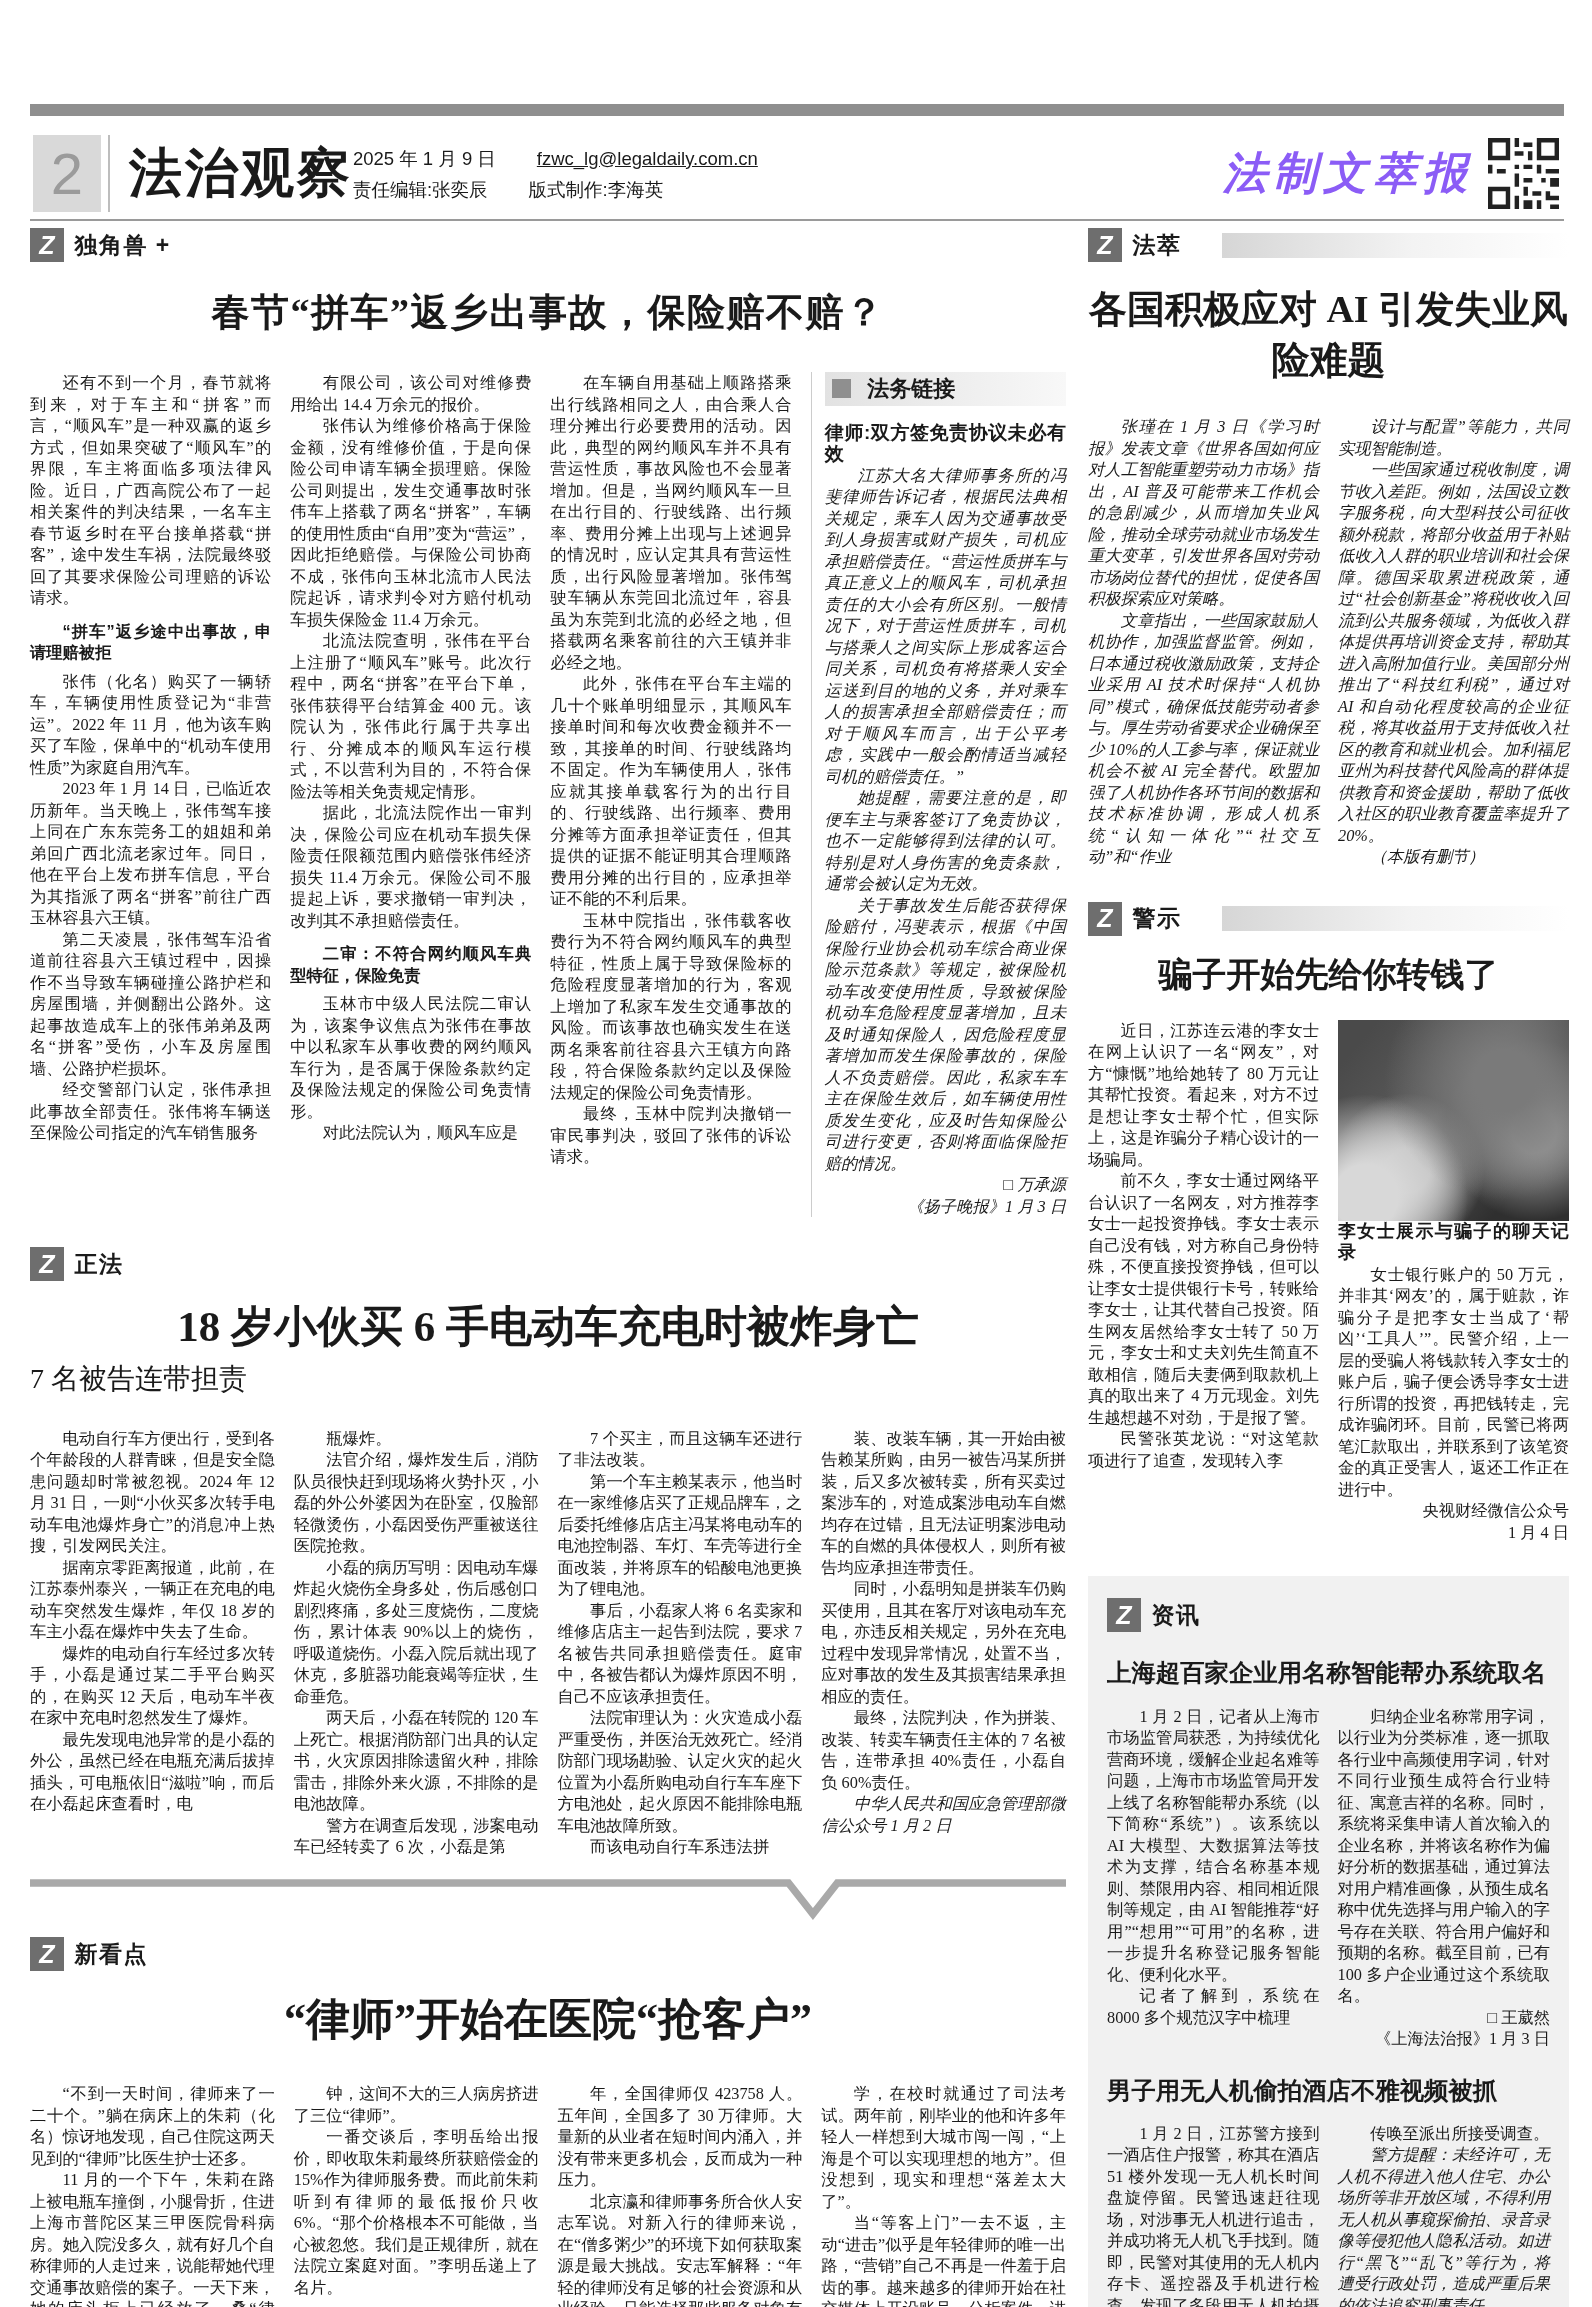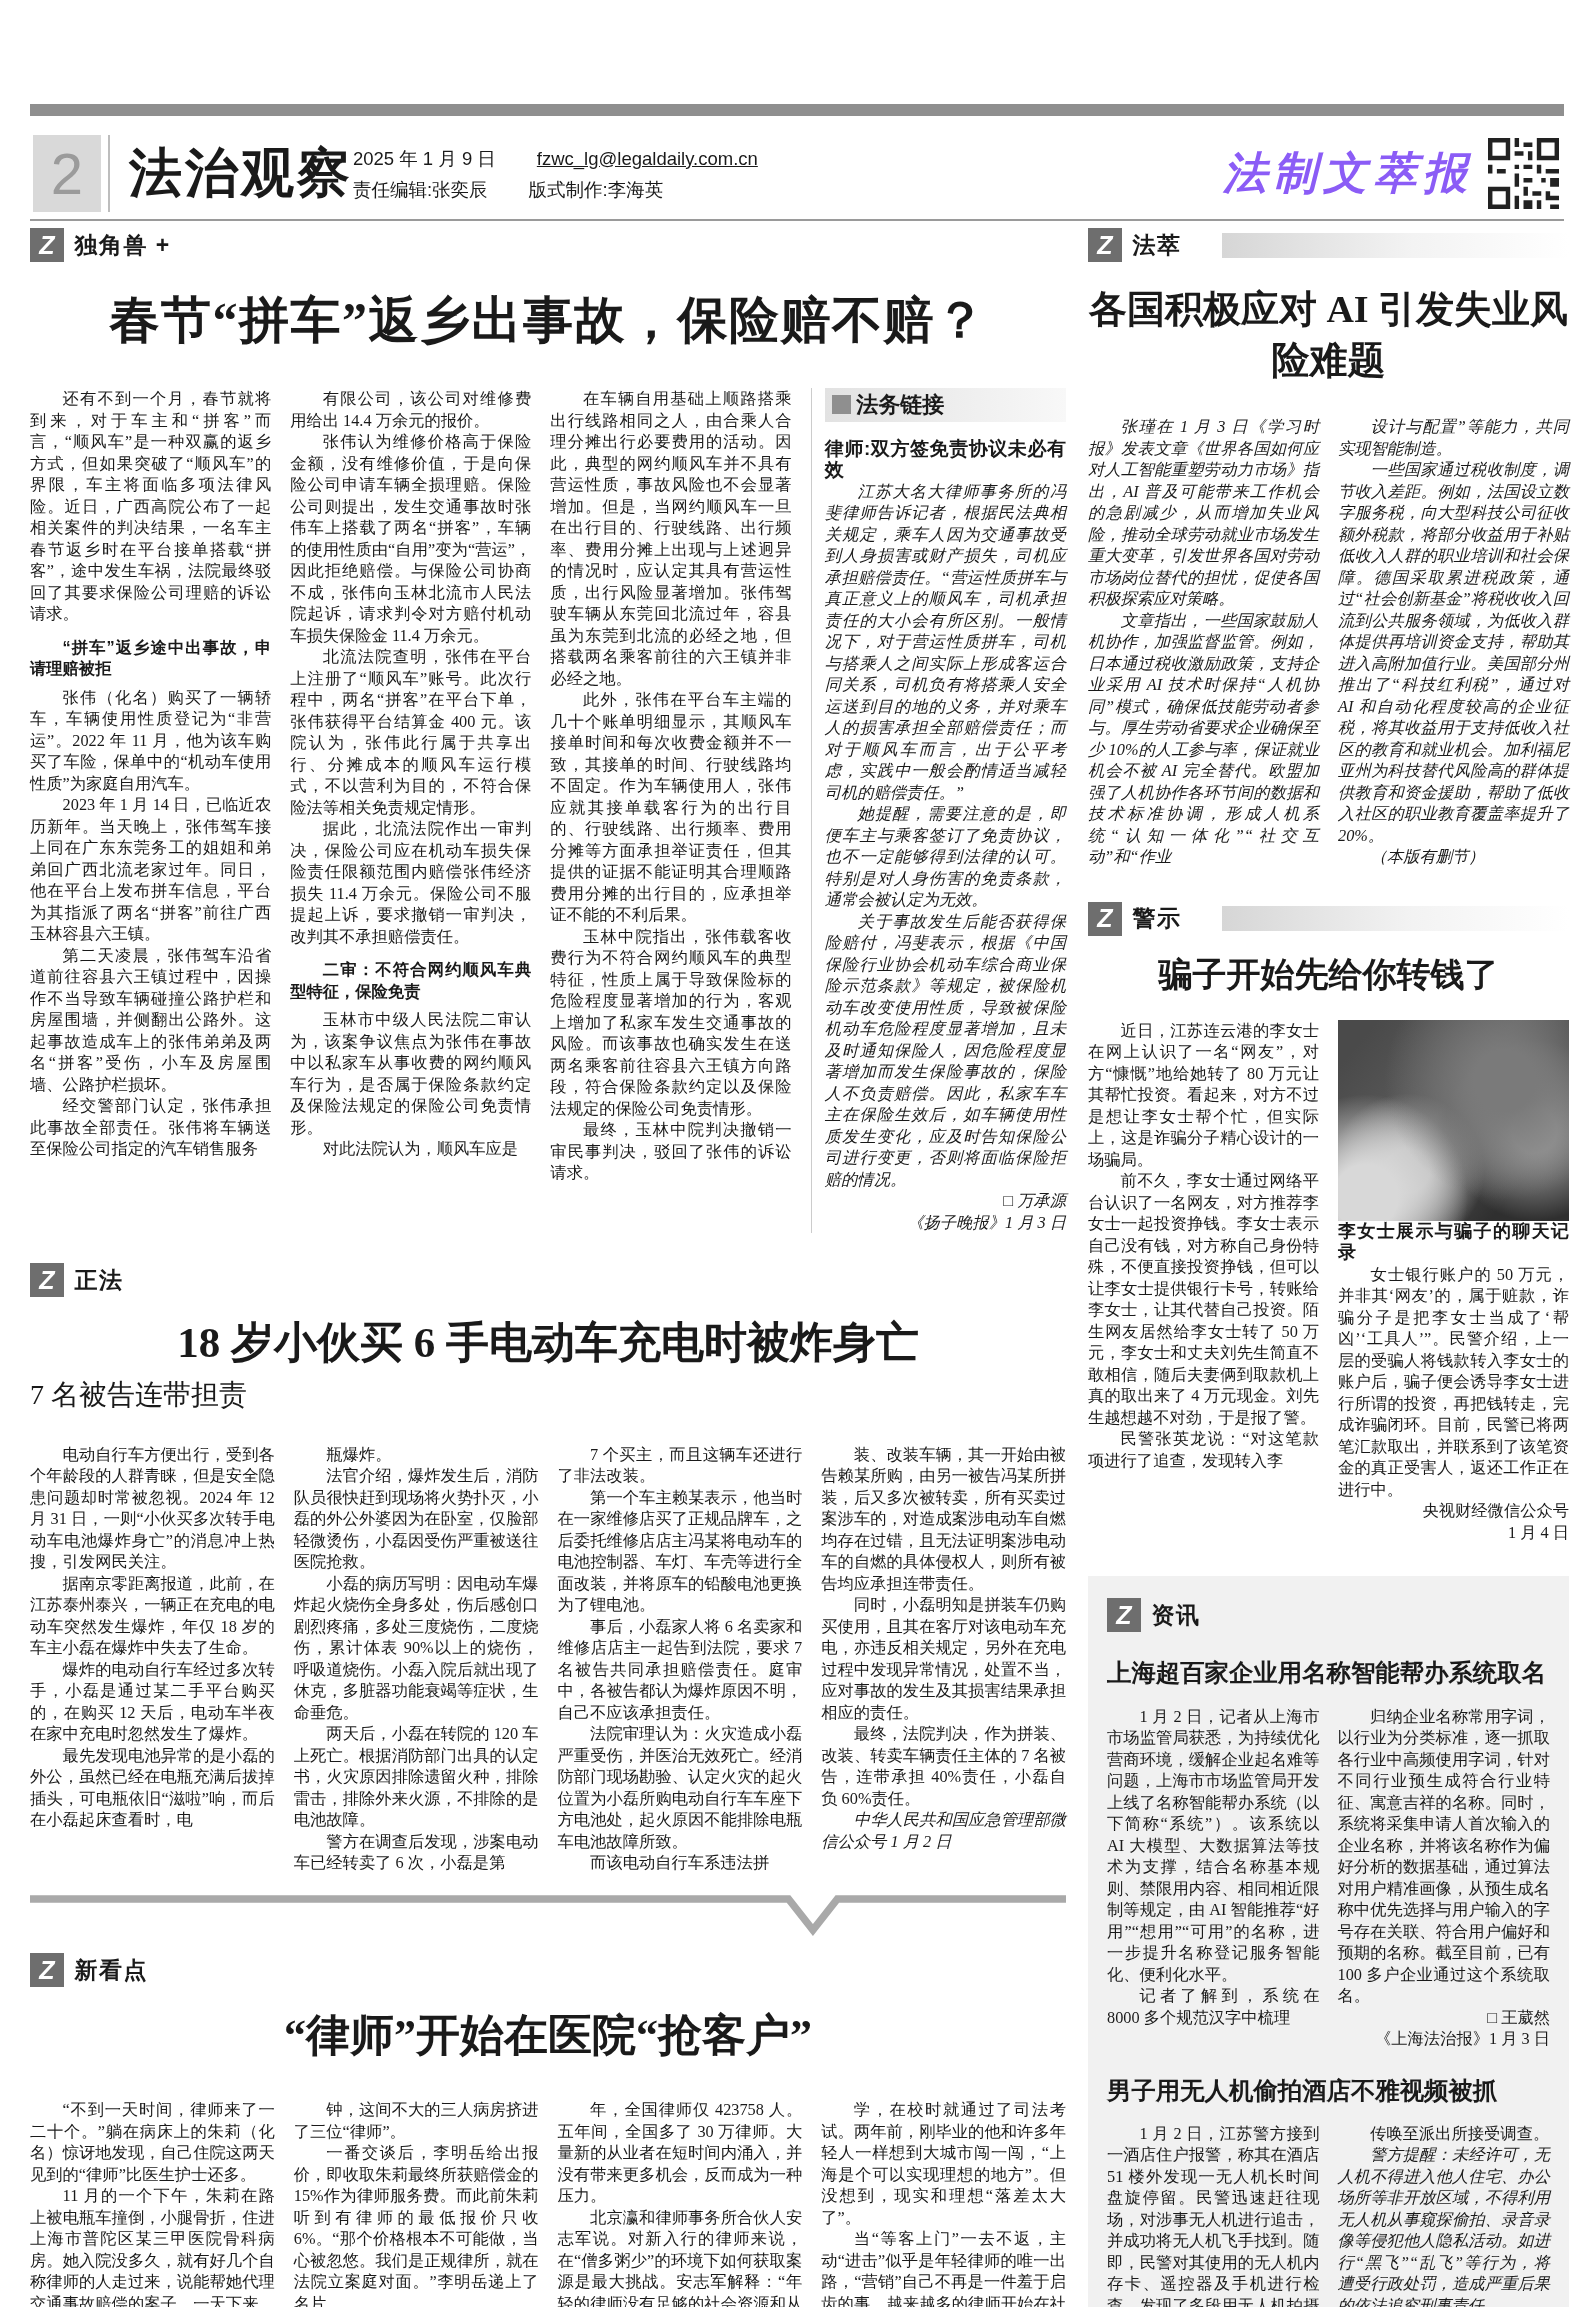--- a/index.html
+++ b/index.html
@@ -22,37 +22,37 @@
   
   .sec-label{display:flex;align-items:center;gap:10.4px;margin:0 0 7.4px 0;}
   .zlogo{width:34px;height:34px;background:#6e6e6e;color:#fff;font-weight:700;font-style:italic;
          font-family:"Liberation Sans",sans-serif;font-size:25px;display:flex;align-items:center;justify-content:center;}
   .sec-label .txt{font-size:23px;font-weight:700;font-family:"Liberation Sans",sans-serif;letter-spacing:1.5px;}
   .label-bar{flex:1;height:25px;margin-left:30px;background:linear-gradient(to right,#d6d6d6,#f3f3f3 55%,#ffffff);}
   
   .main-left{position:absolute;left:30px;top:228px;width:1036px;}
   .side-right{position:absolute;left:1088px;top:228px;width:481px;}
   
-  .h-main{font-size:50px;font-weight:700;text-align:center;margin:25px 0 34px 0;letter-spacing:1.5px;}
+  .h-main{font-size:38px;font-weight:700;text-align:center;margin:25px 0 34px 0;letter-spacing:1.5px;}
   .h-zf{font-size:43px;font-weight:700;text-align:center;margin:16.3px 0 4.4px 0;}
   .h-zf-sub{font-size:28px;margin:0 0 30px 0;}
   .h-xkd{font-size:44px;font-weight:700;text-align:center;margin:19px 0 34px 0;}
   .h-fc{font-size:38px;font-weight:700;text-align:center;margin:22px 0 30px 0;}
   .h-js{font-size:34px;font-weight:700;text-align:center;margin:16.3px 0 22px 0;font-family:"Liberation Sans",sans-serif;}
   .h-zx{font-size:24.4px;font-weight:700;margin:25px 0 16.3px 0;font-family:"Liberation Sans",sans-serif;}
   
   .cols{display:flex;gap:19px;}
   .col{flex:1;font-size:16.3px;line-height:21.5px;}
   .col p{margin:0;text-indent:2em;text-align:justify;}
   .col p.sub{font-weight:700;font-family:"Liberation Sans",sans-serif;margin:12px 0 7.4px 0;}
   .col p.credit{text-align:right;text-indent:0;}
   .col p.kai,.kai p{font-style:italic;}
   
   .law-box{border-left:0.7px solid #cccccc;padding-left:13.3px;}
-  .law-box-title{display:flex;align-items:center;gap:5px;background:linear-gradient(to right,#e2e2e2,#f8f8f8);
+  .law-box-title{display:flex;align-items:center;gap:16px;background:linear-gradient(to right,#e2e2e2,#f8f8f8);
                  padding:6px 7.4px;margin-bottom:16.3px;}
   .law-box-title .sq{width:19px;height:19px;background:#8f8f8f;}
   .law-box-title .t{font-size:22px;font-weight:700;font-family:"Liberation Sans",sans-serif;}
   .law-sub{font-size:19px;font-weight:700;text-align:center;font-family:"Liberation Sans",sans-serif;margin:0 0 10.4px 0;}
   
   .divider{margin:19px 0 13.3px 0;}
   
   .photo{width:100%;height:201px;background:
      radial-gradient(circle at 72% 30%,#7a7a7a 0 14%,rgba(0,0,0,0) 55%),
      radial-gradient(circle at 85% 55%,#9c9c9c 0 10%,rgba(0,0,0,0) 40%),

